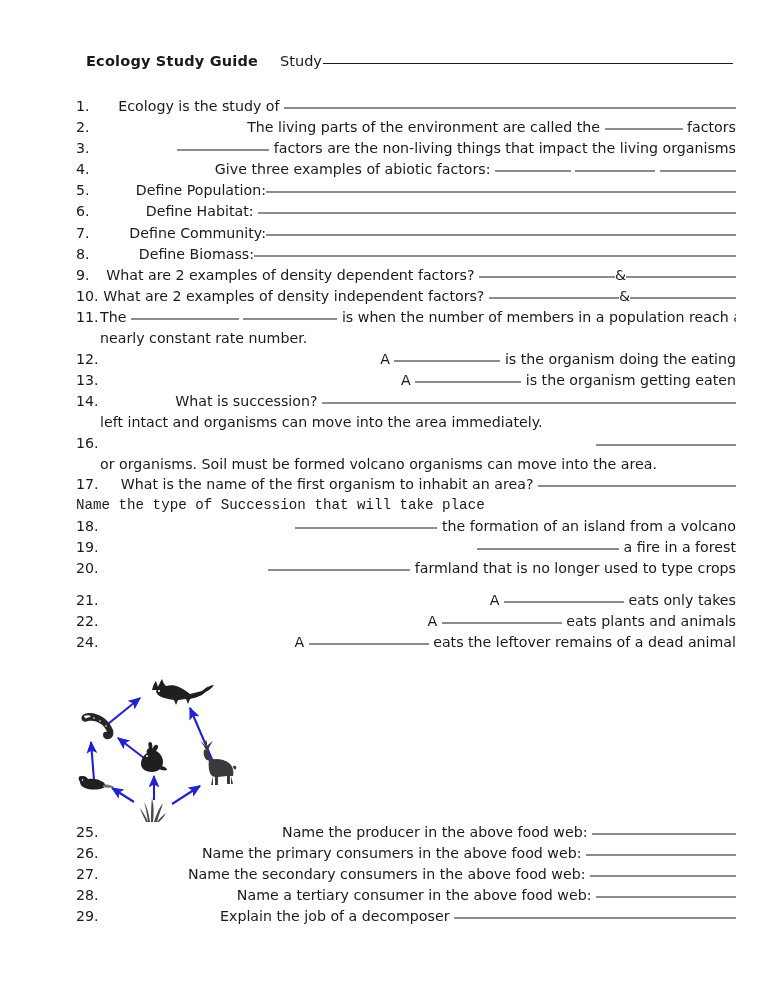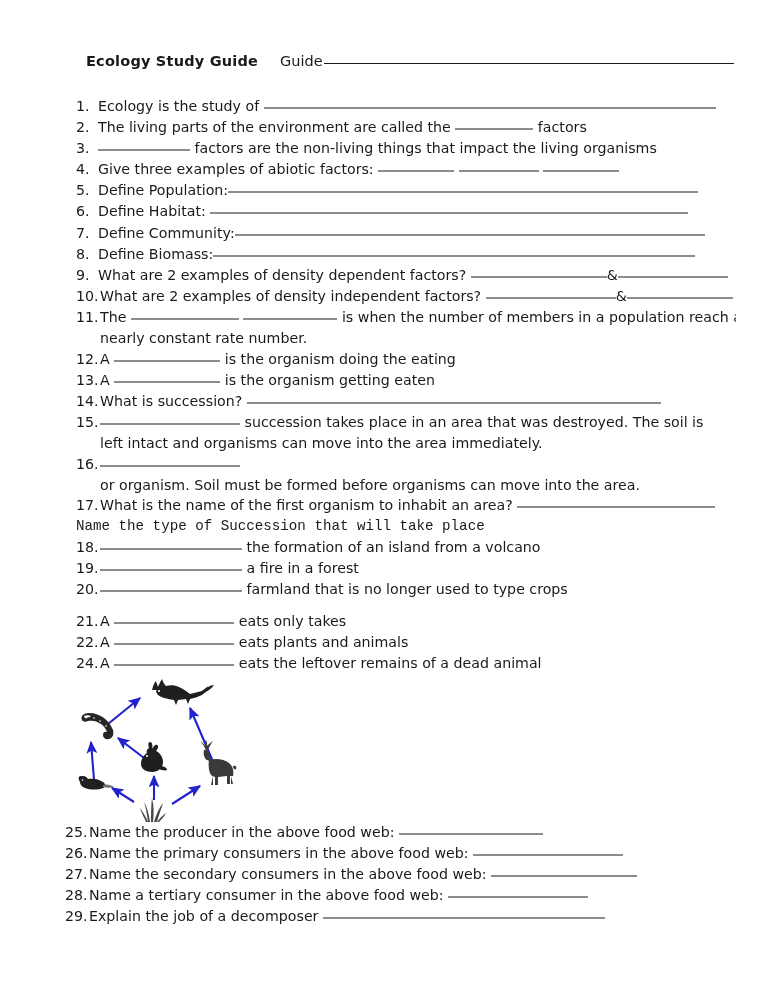--- a/index.html
+++ b/index.html
@@ -66,20 +66,21 @@
   .q .num {
     flex: 0 0 auto;
     min-width: 22px;
     text-align: left;
   }
   .q.wide .num { min-width: 24px; }
   .q .body {
     flex: 1 1 auto;
     white-space: nowrap;
     overflow: hidden;
+    text-align: right;
   }
   
   .cont {
     padding-left: 24px;
     white-space: nowrap;
   }
   .plain {
     white-space: nowrap;
     font-family: Liberation Mono, monospace;
   }
@@ -101,35 +102,35 @@
     left: 72px;
     top: 672px;
     width: 240px;
     height: 152px;
   }
   .foodweb svg { display: block; }
 
   
   .qlist2 {
     position: absolute;
-    left: 65px;
+    left: 76px;
     top: 822px;
     width: 660px;
     font-size: 14.2px;
     line-height: 20.6px;
   }
 </style>
 </head>
 <body>
 
 <div class="page">
 
   <div class="header">
     <span class="doc-title">Ecology Study Guide</span>
-    <span class="name-label">Guide</span>
+    <span class="name-label">Study</span>
     <span class="name-rule"></span>
   </div>
 
   <div class="qlist" id="qlist-main">
       <div>
         <div class="q">
           <span class="num">1.</span>
           <span class="body"><span>Ecology is the study of </span><span class="bl" style="width: 452px;"></span></span>
         </div>
       </div>
@@ -206,32 +207,28 @@
           <span class="body"><span>A </span><span class="bl" style="width: 106px;"></span><span> is the organism getting eaten</span></span>
         </div>
       </div>
       <div>
         <div class="q wide">
           <span class="num">14.</span>
           <span class="body"><span>What is succession? </span><span class="bl" style="width: 414px;"></span></span>
         </div>
       </div>
       <div>
-        <div class="q wide">
-          <span class="num">15.</span>
-          <span class="body"><span class="bl" style="width: 140px;"></span><span> succession takes place in an area that was destroyed.  The soil is</span></span>
-        </div>
         <div class="cont">left intact and organisms can move into the area immediately.</div>
       </div>
       <div>
         <div class="q wide">
           <span class="num">16.</span>
           <span class="body"><span class="bl" style="width: 140px;"></span></span>
         </div>
-        <div class="cont">or organism.  Soil must be formed before organisms can move into the area.</div>
+        <div class="cont">or organisms.  Soil must be formed volcano organisms can move into the area.</div>
       </div>
       <div>
         <div class="q wide">
           <span class="num">17.</span>
           <span class="body"><span>What is the name of the first organism to inhabit an area? </span><span class="bl" style="width: 198px;"></span></span>
         </div>
       </div>
       <div class="plain">Name the type of Succession that will take place</div>
       <div>
         <div class="q wide">

